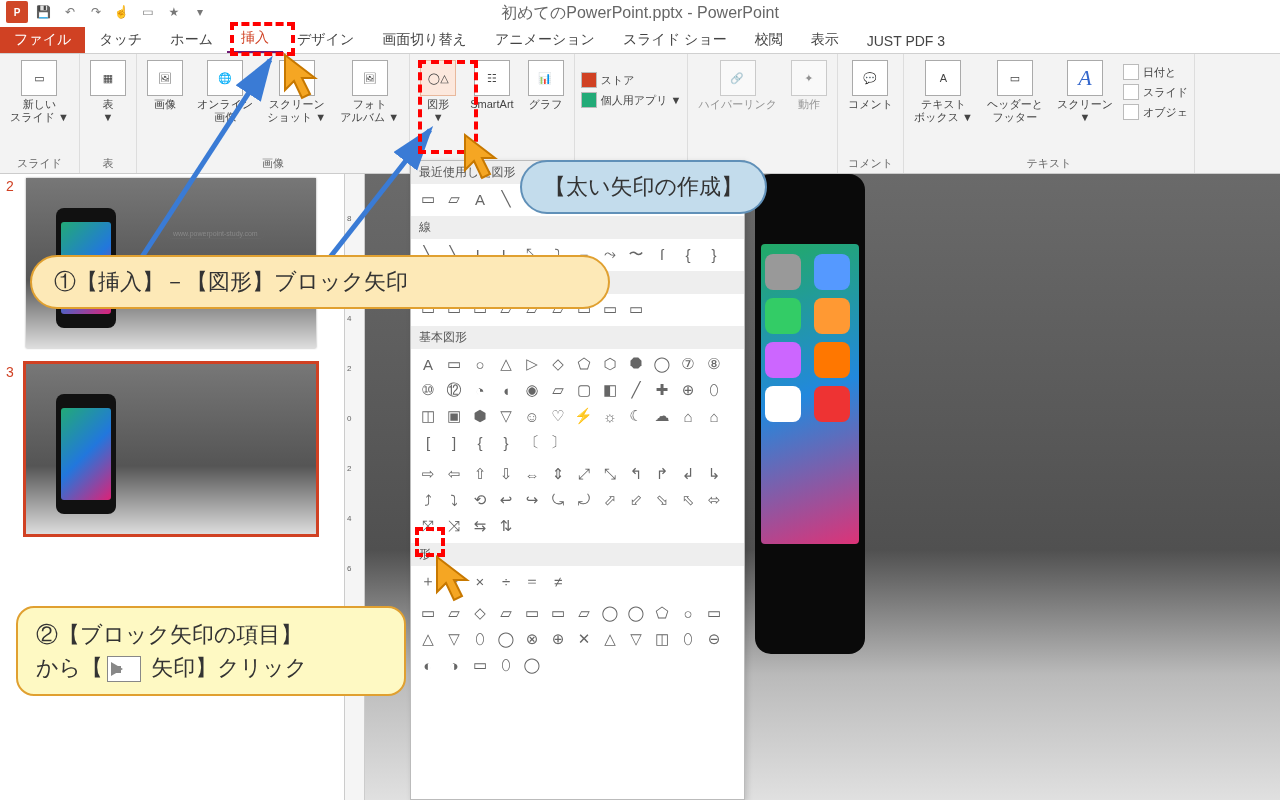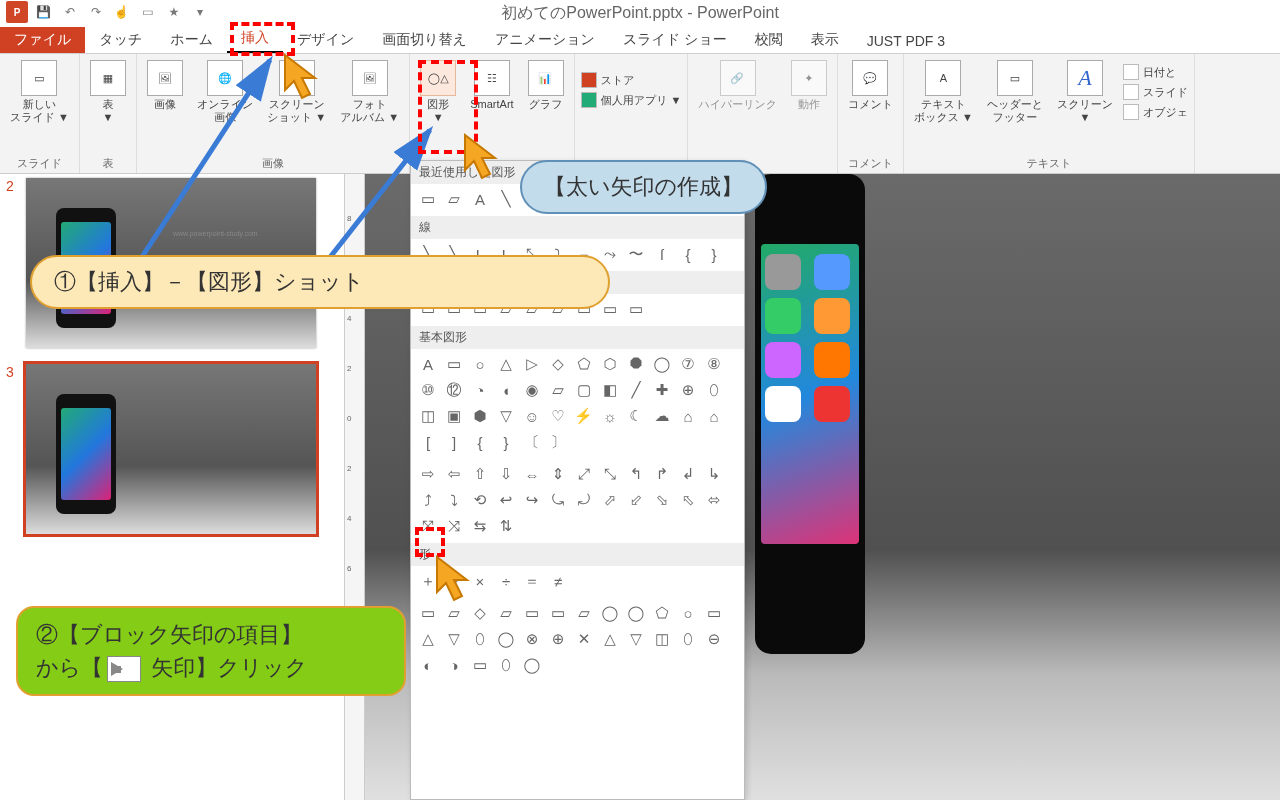--- a/index.html
+++ b/index.html
@@ -9,21 +9,21 @@
   .title-bar { height: 24px; background: #fff; display:flex; align-items:center; font-size:12px; color:#555; }
   .qat { display:flex; align-items:center; gap:6px; padding:0 6px; }
   .qat-icon { width:20px; height:20px; display:flex; align-items:center; justify-content:center; color:#777; }
   .ppt-logo { width:22px; height:22px; background:#d04727; color:#fff; font-size:10px; font-weight:bold; display:flex; align-items:center; justify-content:center; border-radius:2px; }
   .title-text { position:absolute; left:50%; transform:translateX(-50%); top:3px; color:#666; font-size:16px; }
 
   
   .tabs { height:30px; display:flex; align-items:flex-end; background:#fff; border-bottom:1px solid #d0d0d0; font-size:14px; }
   .tab { padding:4px 14px; color:#444; cursor:pointer; }
   .tab.file { background:#d04123; color:#fff; }
-  .tab.active { border-bottom:2px solid #000000; color:#d04123; }
+  .tab.active { border-bottom:2px solid #701a75; color:#d04123; }
 
   
   .ribbon { height:120px; background:#f3f3f3; border-bottom:1px solid #ccc; display:flex; }
   .group { border-right:1px solid #ddd; padding:4px 6px 2px; display:flex; flex-direction:column; justify-content:space-between; }
   .group-items { display:flex; align-items:flex-start; gap:6px; }
   .group-label { font-size:11px; text-align:center; color:#666; padding-top:2px; }
   .ribbon-btn { display:flex; flex-direction:column; align-items:center; gap:2px; padding:2px 4px; font-size:11px; color:#444; min-width:44px; }
   .ribbon-btn.large .icon-box { width:36px; height:36px; }
   .ribbon-btn .icon-box { width:32px; height:32px; border:1px solid #aaa; background:#fff; display:flex; align-items:center; justify-content:center; }
   .ribbon-btn.disabled { opacity:.55; }
@@ -63,21 +63,21 @@
   
   .gallery { position:absolute; left:410px; top:160px; width:335px; bottom:0; background:#fff; border:1px solid #bbb; box-shadow:2px 2px 6px rgba(0,0,0,.15); z-index:20; overflow:hidden; font-size:12px; }
   .gal-sec-header { background:#eee; padding:3px 8px; font-size:12px; color:#555; }
   .gal-row { display:flex; flex-wrap:wrap; padding:2px 4px 4px; gap:0; }
   .gal-item { width:26px; height:26px; display:flex; align-items:center; justify-content:center; color:#666; font-size:15px; }
 
   
   .callout { position:absolute; border:2px solid #e0a030; border-radius:28px; padding:10px 22px; font-size:22px; color:#333; z-index:50; }
   .callout.blue { background:#c3dcec; border-color:#6090b8; }
   .callout.yellow { background:#fde9b7; }
-  .callout-box { position:absolute; border:2px solid #e0a030; background:#84cc16; border-radius:18px; padding:10px 18px; font-size:22px; color:#333; z-index:50; line-height:1.5; }
+  .callout-box { position:absolute; border:2px solid #e0a030; background:#fef9c3; border-radius:18px; padding:10px 18px; font-size:22px; color:#333; z-index:50; line-height:1.5; }
   .inline-shape { display:inline-block; width:34px; height:26px; border:1px solid #888; background:#fff; vertical-align:middle; margin:0 4px; position:relative; }
   .inline-shape::after { content:""; position:absolute; left:3px; top:5px; width:0; height:0; border-top:7px solid transparent; border-bottom:7px solid transparent; border-left:12px solid #888; }
   .inline-shape::before { content:""; position:absolute; left:3px; top:9px; width:10px; height:7px; background:#888; }
 
   
   .cursor-arrow { position:absolute; z-index:60; width:42px; height:52px; }
   .blue-arrow { position:absolute; z-index:30; }
 </style>
 </head>
 <body>
@@ -469,21 +469,21 @@
 <svg class="blue-arrow" style="left:310px; top:120px; width:150px; height:160px;">
   <defs>
       <marker id="ah2" markerWidth="10" markerHeight="10" refX="8" refY="3" orient="auto">
         <path d="M0,0 L0,6 L9,3 z" fill="#3a7bd5"></path>
       </marker>
     </defs>
   <line x1="10" y1="150" x2="120" y2="10" stroke="#3a7bd5" stroke-width="5" marker-end="url(#ah2)"></line>
 </svg>
 
 <div class="callout blue" style="left:520px; top:160px;">【太い矢印の作成】</div>
-<div class="callout yellow" style="left:30px; top:255px; width:580px;">①【挿入】－【図形】ショット</div>
+<div class="callout yellow" style="left:30px; top:255px; width:580px;">①【挿入】－【図形】ブロック矢印</div>
 <div class="callout-box" style="left:16px; top:606px; width:390px;">
   <span>②【ブロック矢印の項目】</span><br>
   <span>から【</span><span class="inline-shape"></span><span> 矢印】クリック</span>
 </div>
 
 <svg class="cursor-arrow" style="left:280px; top:50px;">
     <path d="M5,5 L5,40 L14,31 L22,48 L30,44 L22,28 L35,28 Z" fill="#f5a623" stroke="#c77800" stroke-width="2"></path>
   </svg>
 <svg class="cursor-arrow" style="left:460px; top:130px;">
     <path d="M5,5 L5,40 L14,31 L22,48 L30,44 L22,28 L35,28 Z" fill="#f5a623" stroke="#c77800" stroke-width="2"></path>

